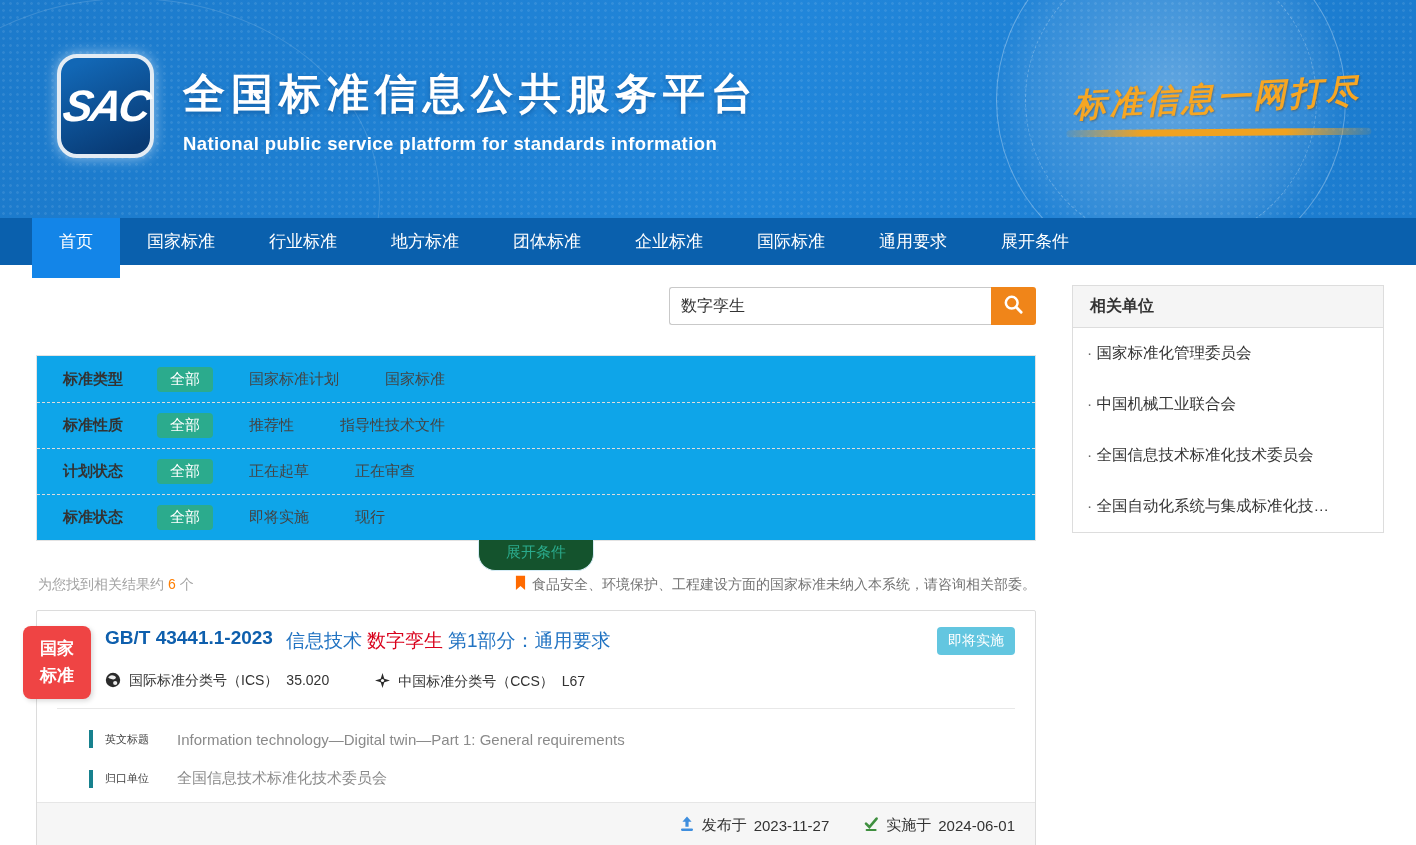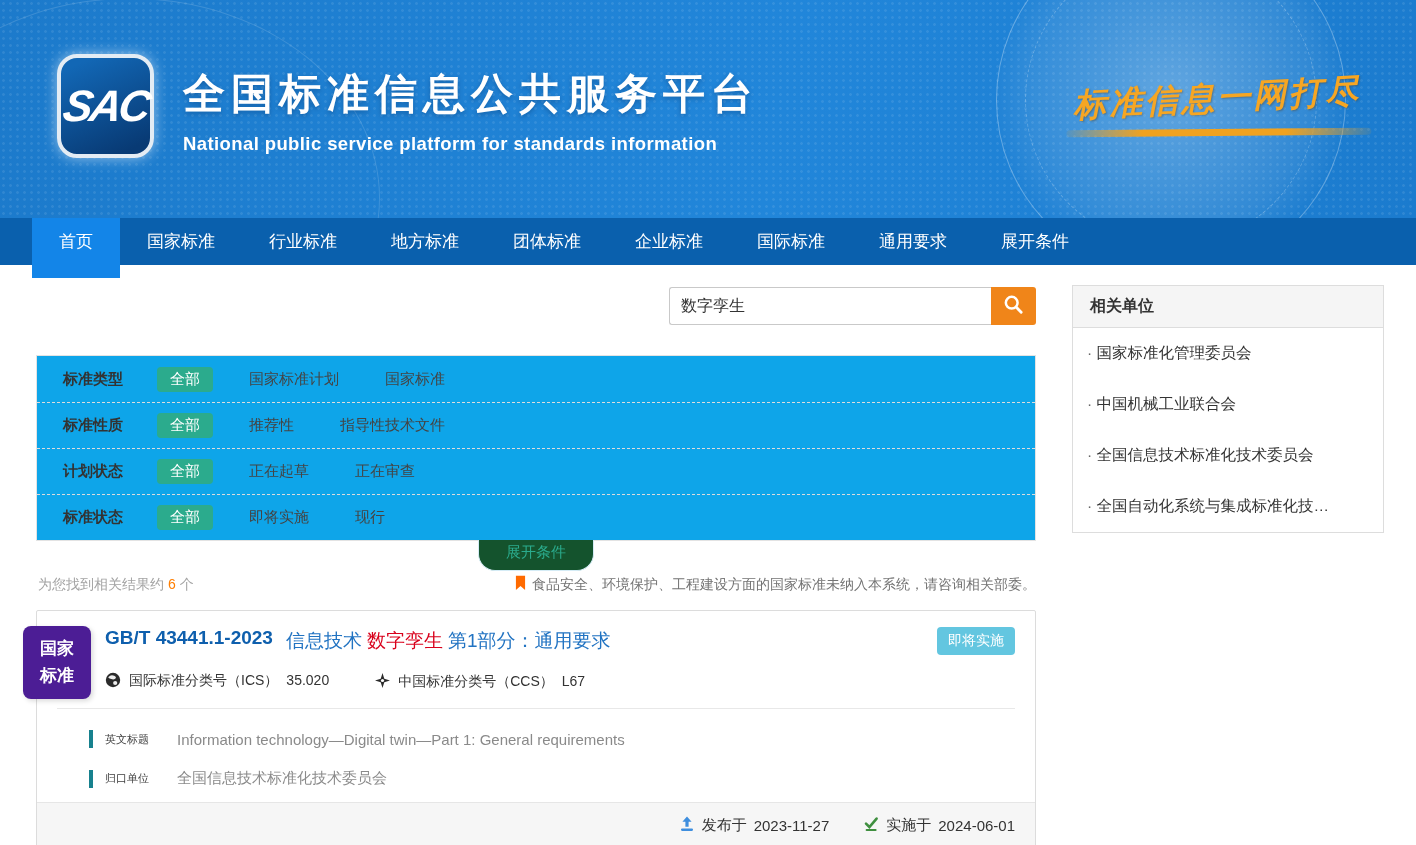--- a/index.html
+++ b/index.html
@@ -57,21 +57,21 @@
     padding:3px 27px 6px; border-radius:0 0 17px 17px; margin-top:-1px; cursor:pointer; }
 
   
   .meta-row { display:flex; justify-content:space-between; align-items:center; margin-top:4px; }
   .count-text { color:#a3a3a3; font-size:14px; padding-left:2px; }
   .count-num { color:#ff7e00; margin:0 4px; }
   .notice { display:flex; align-items:center; gap:6px; color:#737373; font-size:14px;margin-left:27px; }
 
   
   .result-card { position:relative; border:1px solid #dcdcdc; margin-top:16px; border-radius:2px; }
-  .type-badge { position:absolute; left:-14px; top:15px; width:68px; height:73px; background:#4c1d95; border-radius:8px;
+  .type-badge { position:absolute; left:-14px; top:15px; width:68px; height:73px; background:#ef4444; border-radius:8px;
     color:#fff; font-size:17px; font-weight:bold; display:flex; flex-direction:column; align-items:center; justify-content:center;
     line-height:1.55; box-shadow:2px 2px 5px rgba(0,0,0,.15); cursor:pointer; }
   .card-top { padding:16px 20px 0 68px; }
   .title-line { display:flex; align-items:flex-start; }
   .std-code { color:#0e5fad; font-size:19px; font-weight:bold; margin-right:13px; cursor:pointer; }
   .std-title { color:#2173c2; font-size:19px; padding-top:1px; cursor:pointer; }
   .hl { color:#d9001b; margin:0 5px; }
   .status-badge { margin-left:auto; background:#63c6e0; color:#fff; font-size:14px; padding:5px 11px; border-radius:4px; flex:none; }
   .class-line { display:flex; align-items:center; margin-top:17px; color:#333; font-size:14px; }
   .class-item { display:flex; gap:8px; margin-right:46px; }

